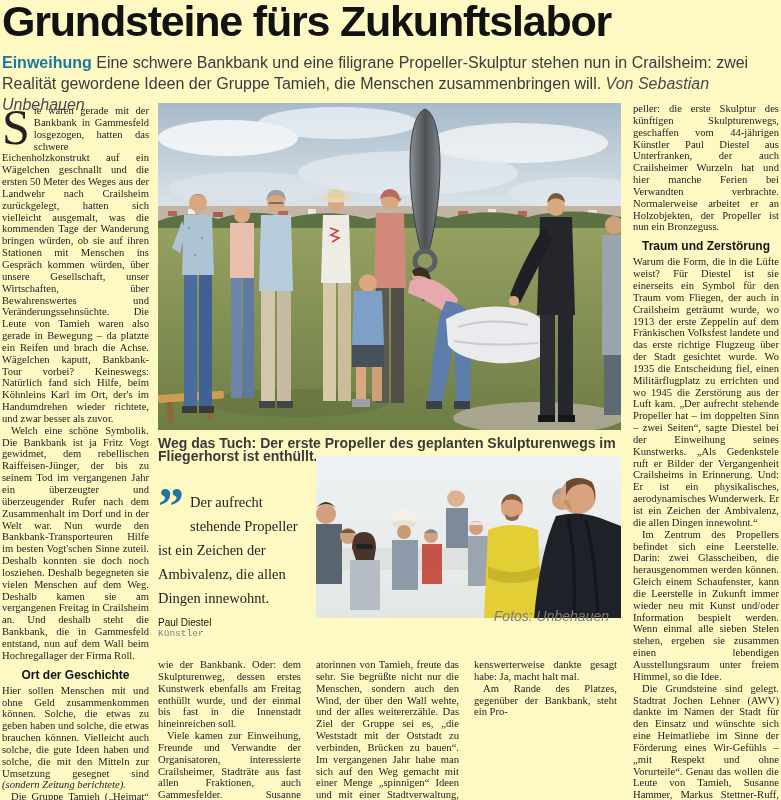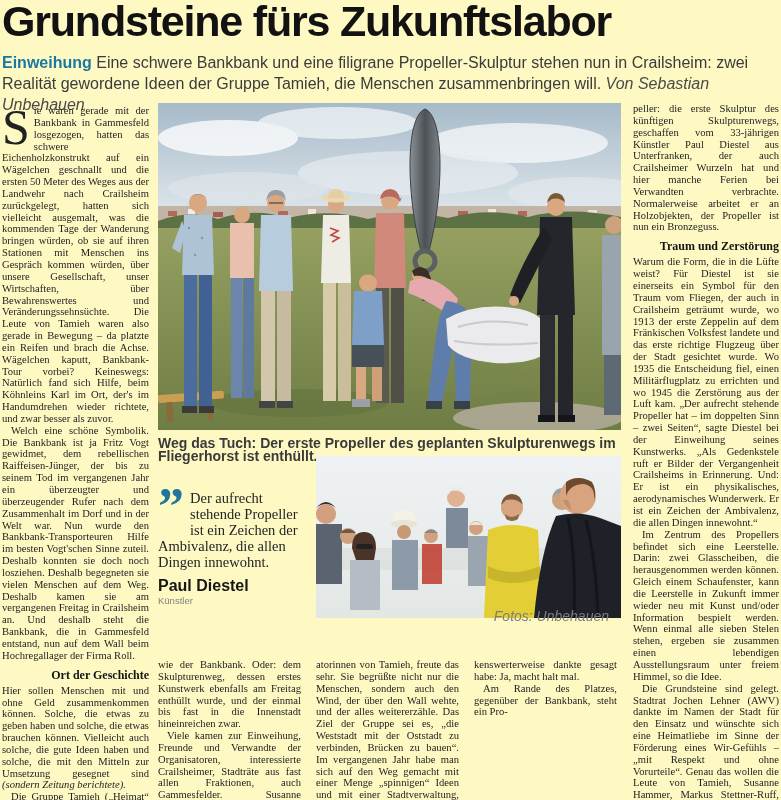--- a/index.html
+++ b/index.html
@@ -11,46 +11,46 @@
             font-size:43px;letter-spacing:-1.2px;color:#121212;line-height:50px;white-space:nowrap;}
   .lead{position:absolute;left:2px;top:52px;width:777px;
         font-family:"Liberation Sans", sans-serif;font-size:16px;line-height:21px;color:#3b3b3b;}
   .kicker{font-weight:700;color:#1878a2;}
   .byline{font-style:italic;color:#4a4a4a;}
   
   .tcol{position:absolute;overflow:hidden;text-align:justify;
         font-size:10.6px;line-height:11.85px;color:#1d1d1d;}
   .tcol p{margin:0;}
   .tcol p.ind{text-indent:9px;}
-  .subhead{font-family:Liberation Serif, serif;font-weight:700;font-size:12px;
-           line-height:14px;margin:6px 0 3px 0;color:#141414;text-align:right;}
+  .subhead{font-family:Liberation Sans, sans-serif;font-weight:700;font-size:12px;
+           line-height:14px;margin:6px 0 3px 0;color:#141414;text-align:center;}
   .dropcap{float:left;font-size:50px;line-height:40px;padding:2px 4px 0 0;color:#222;}
   .ital{font-style:italic;}
   #col-left{left:2px;top:105px;width:147px;height:695px;}
   #col-right{left:633px;top:103px;width:146px;height:697px;}
   #bot-a{left:158px;top:659px;width:143px;height:141px;}
   #bot-b{left:316px;top:659px;width:143px;height:141px;}
   #bot-c{left:474px;top:659px;width:143px;height:141px;}
   
   .photo{position:absolute;overflow:hidden;background:#cfd8dd;}
   #main-photo{left:158px;top:103px;width:463px;height:327px;}
   #photo2{left:316px;top:456px;width:305px;height:162px;}
   .caption{position:absolute;font-family:"Liberation Sans", sans-serif;
            font-weight:700;font-size:14px;line-height:13px;color:#3a3a3a;}
   #caption1{left:158px;top:437px;width:463px;}
   #caption2{left:316px;top:623px;width:305px;}
   .credit{position:absolute;right:12px;bottom:0;font-weight:400;font-style:italic;color:#7d7d7d;}
   
   #pullquote{position:absolute;left:158px;top:490px;width:147px;height:150px;}
   .qmark{float:left;font-family:"Liberation Serif", serif;font-weight:700;
          font-size:52px;line-height:34px;color:#20769b;padding-right:6px;}
-  .qtext{font-size:14.5px;line-height:16px;color:#232323;}
-  .qauthor{font-family:"Liberation Sans", sans-serif;font-weight:700;
-           font-size:16px;margin-top:7px;color:#161616;}
-  .qrole{font-family:Liberation Sans, sans-serif;font-size:9.5px;color:#808080;}
+  .qtext{font-size:14.5px;line-height:24px;color:#232323;}
+  .qauthor{font-family:"Liberation Sans", sans-serif;font-weight:400;
+           font-size:10px;margin-top:7px;color:#161616;}
+  .qrole{font-family:Liberation Mono, monospace;font-size:9.5px;color:#808080;}
 </style>
 </head>
 <body>
 
 <div class="page">
 
   <div class="headline">Grundsteine fürs Zukunftslabor</div>
   <div class="lead">
     <span class="kicker">Einweihung</span>
     <span>Eine schwere Bankbank und eine filigrane Propeller-Skulptur stehen nun in Crailsheim: zwei Realität gewordene Ideen der Gruppe Tamieh, die Menschen zusammenbringen will. </span>
@@ -270,32 +270,32 @@
         <path d="M240,60 Q262,54 284,62 L305,70 L305,162 L218,162 Q224,96 240,60 Z" fill="#1e2127"></path>
         <path d="M252,62 Q260,100 258,162 M270,64 Q280,104 282,162" stroke="#14161b" stroke-width="3" fill="none"></path>
       </g>
     </svg>
   </div>
   <div class="caption" id="caption2">
     <span class="credit">Fotos: Unbehauen</span>
   </div>
 
   <div class="tcol" id="bot-a">
-    <p>wie der Bankbank. Oder: dem Skulpturenweg, dessen erstes Kunstwerk ebenfalls am Freitag enthüllt wurde, und der einmal bis fast in die Innenstadt hineinreichen zwar.</p>
+    <p>wie der Bankbank. Oder: dem Skulpturenweg, dessen erstes Kunstwerk ebenfalls am Freitag enthüllt wurde, und der einmal bis fast in die Innenstadt hineinreichen soll.</p>
     <p class="ind">Viele kamen zur Einweihung, Freunde und Verwandte der Organisatoren, interessierte Crailsheimer, Stadträte aus fast allen Fraktionen, auch Gammesfelder. Susanne Hammer, eine der Initi-</p>
   </div>
   <div class="tcol" id="bot-b">
     <p>atorinnen von Tamieh, freute das sehr. Sie begrüßte nicht nur die Menschen, sondern auch den Wind, der über den Wall wehte, und der alles weitererzähle. Das Ziel der Gruppe sei es, „die Weststadt mit der Oststadt zu verbinden, Brücken zu bauen“. Im vergangenen Jahr habe man sich auf den Weg gemacht mit einer Menge „spinnigen“ Ideen und mit einer Stadtverwaltung, die dan-</p>
   </div>
   <div class="tcol" id="bot-c">
     <p>kenswerterweise dankte gesagt habe: Ja, macht halt mal.</p>
     <p class="ind">Am Rande des Platzes, gegenüber der Bankbank, steht ein Pro-</p>
   </div>
 
   <div class="tcol" id="col-right">
-    <p>peller: die erste Skulptur des künftigen Skulpturenwegs, geschaffen vom 33-jährigen Künstler Paul Diestel aus Unterfranken, der auch Crailsheimer Wurzeln hat und hier manche Ferien bei Verwandten verbrachte. Normalerweise arbeitet er an Holzobjekten, der Propeller ist nun ein Bronzeguss.</p>
+    <p>peller: die erste Skulptur des künftigen Skulpturenwegs, geschaffen vom 44-jährigen Künstler Paul Diestel aus Unterfranken, der auch Crailsheimer Wurzeln hat und hier manche Ferien bei Verwandten verbrachte. Normalerweise arbeitet er an Holzobjekten, der Propeller ist nun ein Bronzeguss.</p>
     <div class="subhead">Traum und Zerstörung</div>
     <p>Warum die Form, die in die Lüfte weist? Für Diestel ist sie einerseits ein Symbol für den Traum vom Fliegen, der auch in Crailsheim geträumt wurde, wo 1913 der erste Zeppelin auf dem Fränkischen Volksfest landete und das erste richtige Flugzeug über der Stadt gesichtet wurde. Wo 1935 die Entscheidung fiel, einen Militärflugplatz zu errichten und wo 1945 die Zerstörung aus der Luft kam. „Der aufrecht stehende Propeller hat – im doppelten Sinn – zwei Seiten“, sagte Diestel bei der Einweihung seines Kunstwerks. „Als Gedenkstele ruft er Bilder der Vergangenheit Crailsheims in Erinnerung. Und: Er ist ein physikalisches, aerodynamisches Wunderwerk. Er ist ein Zeichen der Ambivalenz, die allen Dingen innewohnt.“</p>
     <p class="ind">Im Zentrum des Propellers befindet sich eine Leerstelle. Darin: zwei Glasscheiben, die herausgenommen werden können. Gleich einem Schaufenster, kann die Leerstelle in Zukunft immer wieder neu mit Kunst und/oder Information bespielt werden. Wenn einmal alle sieben Stelen stehen, ergeben sie zusammen einen lebendigen Ausstellungsraum unter freiem Himmel, so die Idee.</p>
     <p class="ind">Die Grundsteine sind gelegt. Stadtrat Jochen Lehner (AWV) dankte im Namen der Stadt für den Einsatz und wünschte sich eine Heimatliebe im Sinne der Förderung eines Wir-Gefühls – „mit Respekt und ohne Vorurteile“. Genau das wollen die Leute von Tamieh, Susanne Hammer, Markus Stettner-Ruff, Daniel Kirsch, Andreas Fritz, das wollen Fritz Vogts Söhne Frieder und Albrecht, die musizierend und erklärend an der Einweihung mitwirkten – und das hat Fritz Vogt gewollt.</p>
   </div>
 
 </div>
 
 </body></html>

